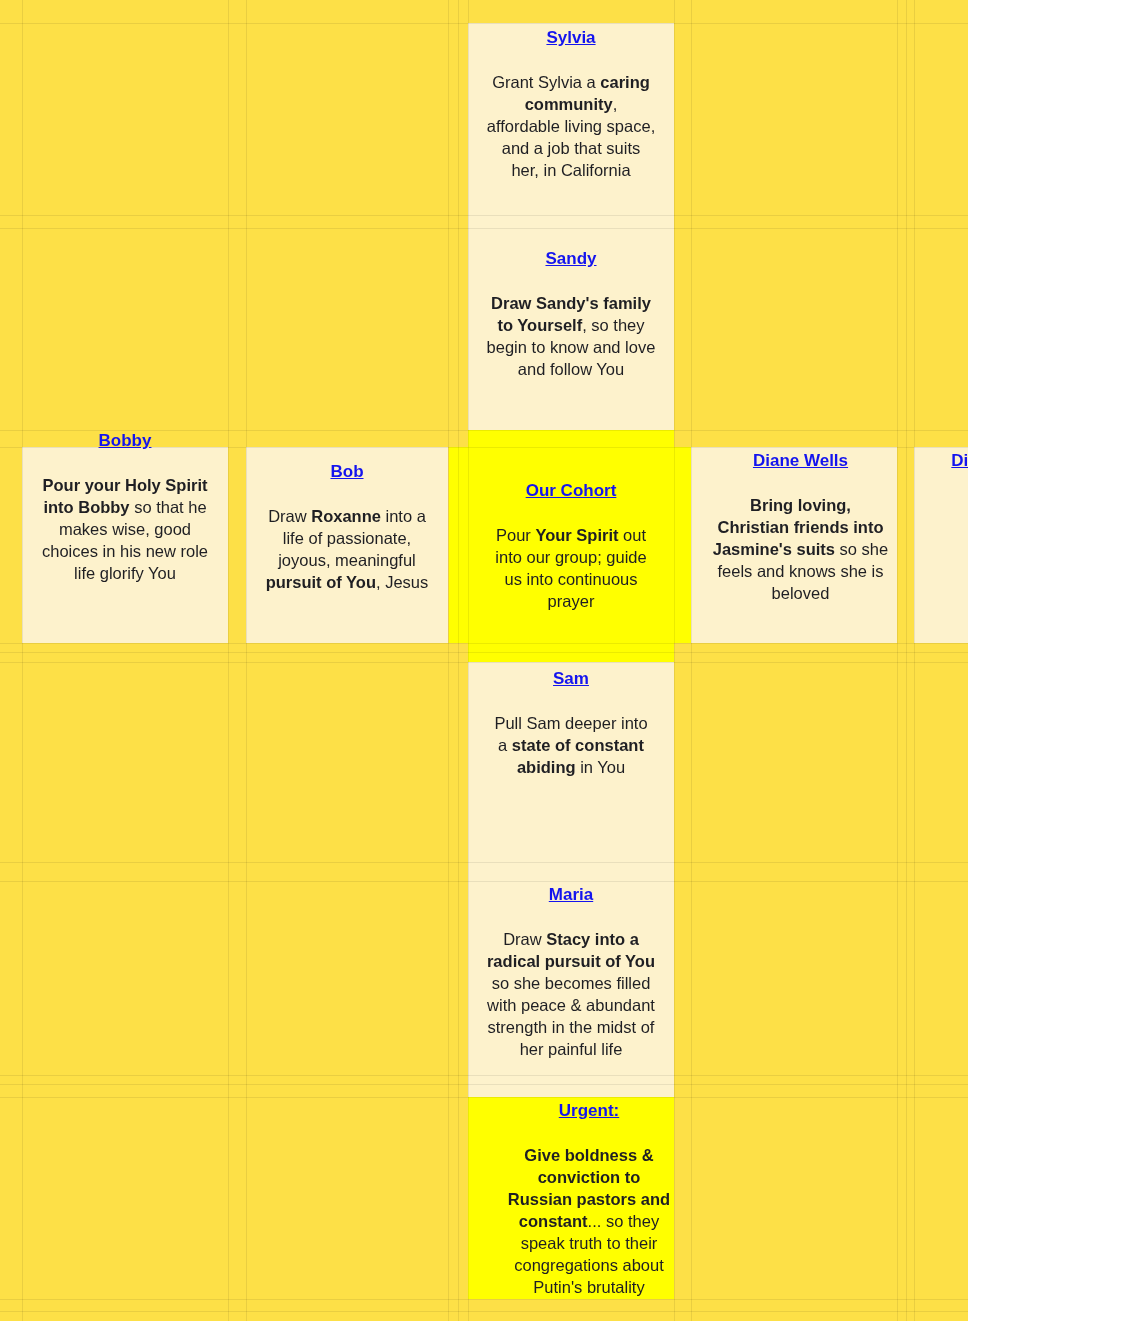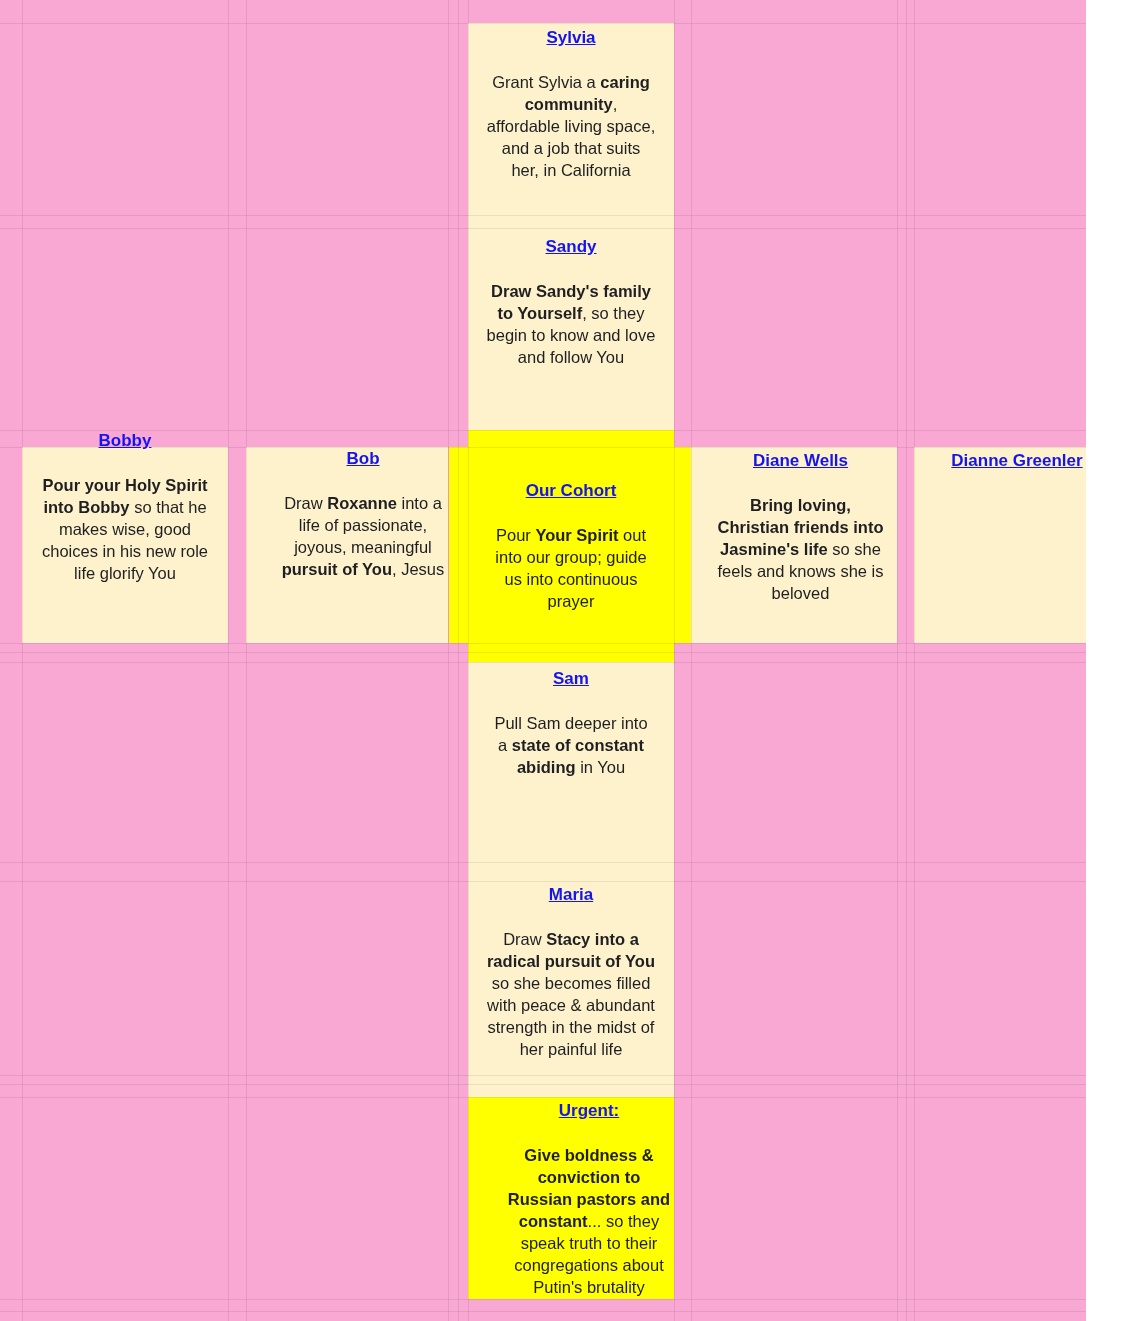--- a/index.html
+++ b/index.html
@@ -1,19 +1,19 @@
 <!DOCTYPE html>
 <html><head>
 <meta charset="utf-8">
 <style>
   html,body{margin:0;padding:0;background:#ffffff;}
   #stage{
     position:relative;
-    width:1086px;height:1321px;
-    background:#f9a8d4;
+    width:968px;height:1321px;
+    background:#fde047;
     font-family:"Liberation Sans",sans-serif;
     overflow:hidden;
   }
   .rect{position:absolute;}
   .cream{background:#FDF2CC;}
   .yellow{background:#FFFF00;}
   .vline{position:absolute;top:0;bottom:0;width:1px;background:rgba(0,0,0,0.08);}
   .hline{position:absolute;left:0;right:0;height:1px;background:rgba(0,0,0,0.08);}
   .card{
     position:absolute;
@@ -83,43 +83,43 @@
       <div class="hline" style="top: 1097px;"></div>
       <div class="hline" style="top: 1299px;"></div>
       <div class="hline" style="top: 1311px;"></div>
     </div>
 
   <div class="card" style="left:468px;top:23px;width:206px;height:192px;padding-top:4px;">
     <span class="title">Sylvia</span>
     <span class="body"><span>Grant Sylvia a </span><b>caring</b><br><b>community</b><span>,</span><br><span>affordable living space,</span><br><span>and a job that suits</span><br><span>her, in California</span></span>
   </div>
 
-  <div class="card" style="left:468px;top:228px;width:206px;height:202px;padding-top:8px;">
+  <div class="card" style="left:468px;top:228px;width:206px;height:202px;padding-top:20px;">
     <span class="title">Sandy</span>
     <span class="body"><b>Draw Sandy's family</b><br><b>to Yourself</b><span>, so they</span><br><span>begin to know and love</span><br><span>and follow You</span></span>
   </div>
 
   <div class="card" style="left:22px;top:427px;width:206px;height:196px;padding-top:3px;">
     <span class="title">Bobby</span>
     <span class="body"><b>Pour your Holy Spirit</b><br><b>into Bobby</b><span> so that he</span><br><span>makes wise, good</span><br><span>choices in his new role</span><br><span>life glorify You</span></span>
   </div>
 
-  <div class="card" style="left:262px;top:447px;width:202px;height:196px;padding-top:1px;">
+  <div class="card" style="left:246px;top:447px;width:202px;height:196px;padding-top:14px;">
     <span class="title">Bob</span>
     <span class="body"><span>Draw </span><b>Roxanne</b><span> into a</span><br><span>life of passionate,</span><br><span>joyous, meaningful</span><br><b>pursuit of You</b><span>, Jesus</span></span>
   </div>
 
   <div class="card" style="left:468px;top:447px;width:206px;height:196px;padding-top:33px;">
     <span class="title">Our Cohort</span>
     <span class="body"><span>Pour </span><b>Your Spirit</b><span> out</span><br><span>into our group; guide</span><br><span>us into continuous</span><br><span>prayer</span></span>
   </div>
 
   <div class="card" style="left:691px;top:447px;width:206px;height:196px;padding-top:3px;padding-left:13px;">
     <span class="title">Diane Wells</span>
-    <span class="body"><b>Bring loving,</b><br><b>Christian friends into</b><br><b>Jasmine's life</b><span> so she</span><br><span>feels and knows she is</span><br><span>beloved</span></span>
+    <span class="body"><b>Bring loving,</b><br><b>Christian friends into</b><br><b>Jasmine's suits</b><span> so she</span><br><span>feels and knows she is</span><br><span>beloved</span></span>
   </div>
 
   <div class="card" style="left:914px;top:447px;width:206px;height:196px;padding-top:3px;">
     <span class="title">Dianne Greenler</span>
   </div>
 
   <div class="card" style="left:468px;top:881px;width:206px;height:196px;padding-top:3px;">
     <span class="title">Maria</span>
     <span class="body"><span>Draw </span><b>Stacy into a</b><br><b>radical pursuit of You</b><br><span>so she becomes filled</span><br><span>with peace &amp; abundant</span><br><span>strength in the midst of</span><br><span>her painful life</span></span>
   </div>

